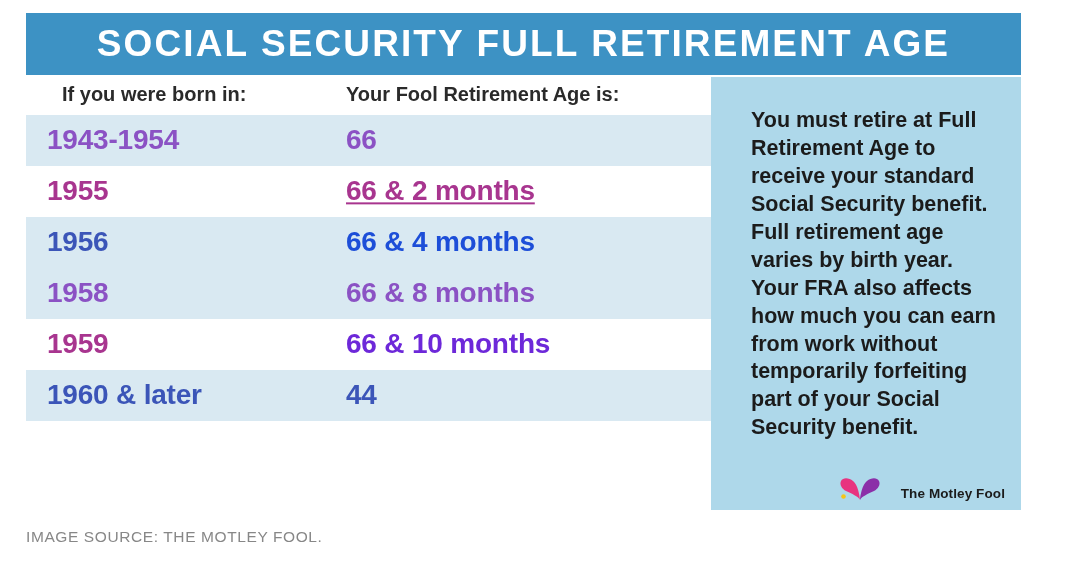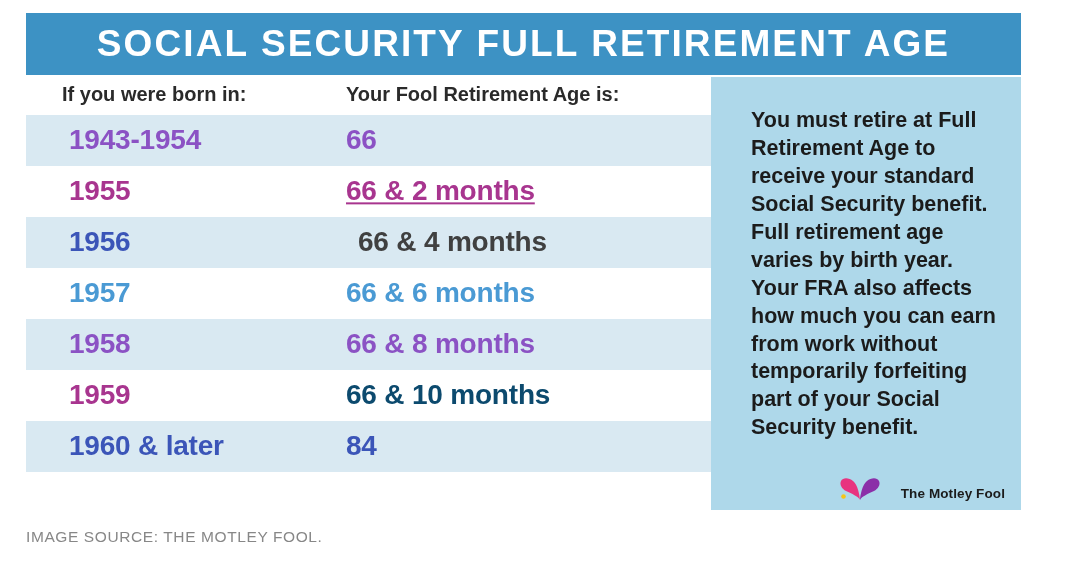--- a/index.html
+++ b/index.html
@@ -77,21 +77,21 @@
 
   .cell {
     position: absolute;
     top: 50%;
     transform: translateY(-52%);
     font-size: 28px;
     font-weight: bold;
     white-space: nowrap;
     letter-spacing: -0.2px;
   }
-  .cell.col1 { left: 43px; }
+  .cell.col1 { left: 21px; }
   .cell.col2 { left: 320px; }
 
   
   .side-panel {
     position: absolute;
     left: 711px;
     top: 77px;
     width: 310px;
     height: 433px;
     background: #aed8ea;
@@ -163,41 +163,37 @@
       <span class="cell col2" style="color: rgb(139, 82, 196);">66</span>
     </div>
 
     <div class="row plain" style="background: rgb(255, 255, 255);">
       <span class="cell col1" style="color: rgb(168, 53, 143);">1955</span>
       <span class="cell col2" style="color: rgb(168, 53, 143); text-decoration: underline;">66 &amp; 2 months</span>
     </div>
 
     <div class="row band" style="background: rgb(217, 233, 242);">
       <span class="cell col1" style="color: rgb(59, 85, 184);">1956</span>
-      <span class="cell col2" style="color: #404040; margin-left: 12px;">66 &amp; 4 months</span>
-    </div>
-
-    <div class="row plain" style="background: rgb(255, 255, 255);">
-      <span class="cell col1" style="color: rgb(74, 154, 212);">1957</span>
-      <span class="cell col2" style="color: rgb(74, 154, 212);">66 &amp; 6 months</span>
-    </div>
+      <span class="cell col2" style="color: #1d4ed8;">66 &amp; 4 months</span>
+    </div>
+
 
     <div class="row band" style="background: rgb(217, 233, 242);">
       <span class="cell col1" style="color: rgb(139, 82, 196);">1958</span>
       <span class="cell col2" style="color: rgb(139, 82, 196);">66 &amp; 8 months</span>
     </div>
 
     <div class="row plain" style="background: rgb(255, 255, 255);">
       <span class="cell col1" style="color: rgb(168, 53, 143);">1959</span>
-      <span class="cell col2" style="color: #0c4a6e;">66 &amp; 10 months</span>
+      <span class="cell col2" style="color: #6d28d9;">66 &amp; 10 months</span>
     </div>
 
     <div class="row band" style="background: rgb(217, 233, 242);">
       <span class="cell col1" style="color: rgb(59, 85, 184);">1960 &amp; later</span>
-      <span class="cell col2" style="color: rgb(59, 85, 184);">84</span>
+      <span class="cell col2" style="color: rgb(59, 85, 184);">44</span>
     </div>
 
   </div>
 
   <div class="side-panel" style="background: rgb(174, 216, 234);">
     <div class="side-text">You must retire at Full Retirement Age to receive your standard Social Security benefit. Full retirement age varies by birth year. Your FRA also affects how much you can earn from work without temporarily forfeiting part of your Social Security benefit.</div>
 
     <div class="logo">
       <span class="logo-mark">
         <svg width="42" height="26" viewBox="0 0 42 26" xmlns="http://www.w3.org/2000/svg">

